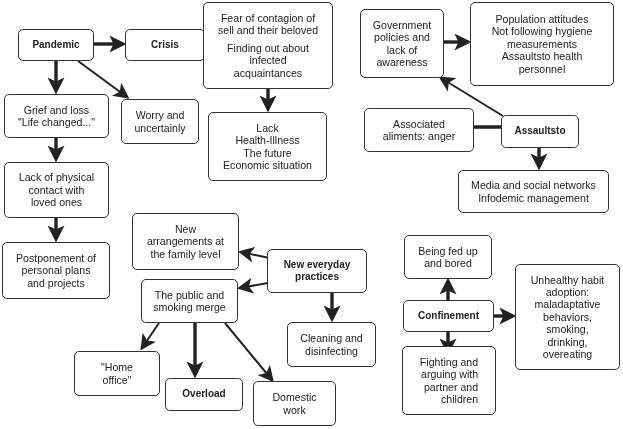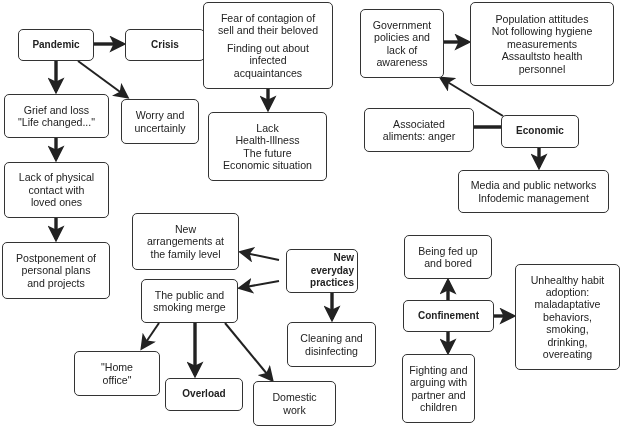--- a/index.html
+++ b/index.html
@@ -72,28 +72,28 @@
 policies and
 lack of
 awareness</span></div>
   <div class="node" style="left:470px;top:2px;width:144px;height:84px;"><span>Population attitudes
 Not following hygiene
 measurements
 Assaultsto health
 personnel</span></div>
   <div class="node" style="left:348px;top:108px;width:110px;height:44px;margin-left:16px;"><span>Associated
 aliments: anger</span></div>
-  <div class="node bold" style="left:501px;top:115px;width:78px;height:33px;"><span>Economic</span></div>
-  <div class="node" style="left:458px;top:170px;width:151px;height:43px;"><span>Media and public networks
+  <div class="node bold" style="left:501px;top:115px;width:78px;height:33px;"><span>Assaultsto</span></div>
+  <div class="node" style="left:458px;top:170px;width:151px;height:43px;"><span>Media and social networks
 Infodemic management</span></div>
 
   <div class="node" style="left:132px;top:213px;width:107px;height:57px;align-items:center;"><span>New
 arrangements at
 the family level</span></div>
-  <div class="node bold" style="left:286px;top:249px;width:72px;height:44px;text-align:right;"><span>New everyday
+  <div class="node bold" style="left:267px;top:249px;width:100px;height:44px;"><span>New everyday
 practices</span></div>
   <div class="node" style="left:141px;top:279px;width:97px;height:44px;"><span>The public and
 smoking merge</span></div>
   <div class="node" style="left:287px;top:322px;width:89px;height:45px;"><span>Cleaning and
 disinfecting</span></div>
   <div class="node" style="left:74px;top:351px;width:86px;height:45px;"><span>"Home
 office"</span></div>
   <div class="node bold" style="left:165px;top:378px;width:78px;height:33px;"><span>Overload</span></div>
   <div class="node" style="left:253px;top:381px;width:83px;height:45px;"><span>Domestic
 work</span></div>
@@ -101,17 +101,17 @@
   <div class="node" style="left:404px;top:235px;width:88px;height:44px;"><span>Being fed up
 and bored</span></div>
   <div class="node bold" style="left:403px;top:300px;width:91px;height:32px;"><span>Confinement</span></div>
   <div class="node" style="left:515px;top:264px;width:105px;height:106px;justify-content:center;"><span>Unhealthy habit
 adoption:
 maladaptative
 behaviors,
 smoking,
 drinking,
 overeating</span></div>
-  <div class="node" style="left:402px;top:354px;width:73px;height:69px;"><span>Fighting and
+  <div class="node" style="left:402px;top:346px;width:94px;height:69px;text-align:right;"><span>Fighting and
 arguing with
 partner and
 children</span></div>
 </div>
 
 </body></html>

